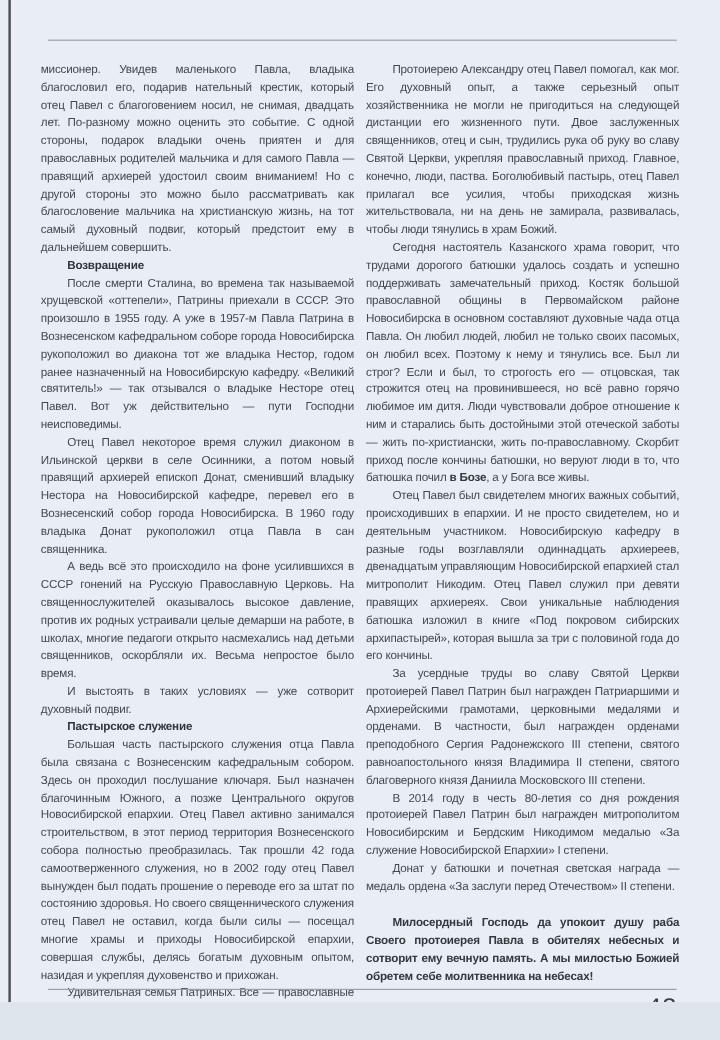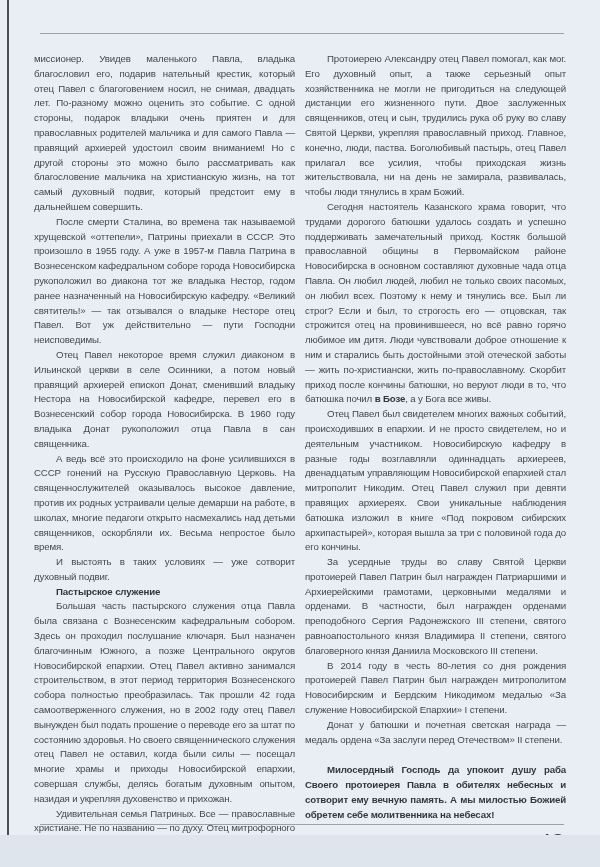--- a/index.html
+++ b/index.html
@@ -66,20 +66,21 @@
 </head>
 <body>
 
 <div class="page">
   <div class="edge-line"></div>
   <div class="rule top"></div>
 
   <div class="content">
     <div class="col">
         <p class="para text no-indent">миссионер. Увидев маленького Павла, владыка благословил его, подарив нательный крестик, который отец Павел с благоговением носил, не снимая, двадцать лет. По-разному можно оценить это событие. С одной стороны, подарок владыки очень приятен и для православных родителей мальчика и для самого Павла — правящий архиерей удостоил своим вниманием! Но с другой стороны это можно было рассматривать как благословение мальчика на христианскую жизнь, на тот самый духовный подвиг, который предстоит ему в дальнейшем совершить.</p>
+        <p class="para heading">Возвращение</p>
         <p class="para text">После смерти Сталина, во времена так называемой хрущевской «оттепели», Патрины приехали в СССР. Это произошло в 1955 году. А уже в 1957-м Павла Патрина в Вознесенском кафедральном соборе города Новосибирска рукоположил во диакона тот же владыка Нестор, годом ранее назначенный на Новосибирскую кафедру. «Великий святитель!» — так отзывался о владыке Несторе отец Павел. Вот уж действительно — пути Господни неисповедимы.</p>
         <p class="para text">Отец Павел некоторое время служил диаконом в Ильинской церкви в селе Осинники, а потом новый правящий архиерей епископ Донат, сменивший владыку Нестора на Новосибирской кафедре, перевел его в Вознесенский собор города Новосибирска. В 1960 году владыка Донат рукоположил отца Павла в сан священника.</p>
         <p class="para text">А ведь всё это происходило на фоне усилившихся в СССР гонений на Русскую Православную Церковь. На священнослужителей оказывалось высокое давление, против их родных устраивали целые демарши на работе, в школах, многие педагоги открыто насмехались над детьми священников, оскорбляли их. Весьма непростое было время.</p>
         <p class="para text">И выстоять в таких условиях — уже сотворит духовный подвиг.</p>
         <p class="para heading">Пастырское служение</p>
         <p class="para text">Большая часть пастырского служения отца Павла была связана с Вознесенским кафедральным собором. Здесь он проходил послушание ключаря. Был назначен благочинным Южного, а позже Центрального округов Новосибирской епархии. Отец Павел активно занимался строительством, в этот период территория Вознесенского собора полностью преобразилась. Так прошли 42 года самоотверженного служения, но в 2002 году отец Павел вынужден был подать прошение о переводе его за штат по состоянию здоровья. Но своего священнического служения отец Павел не оставил, когда были силы — посещал многие храмы и приходы Новосибирской епархии, совершая службы, делясь богатым духовным опытом, назидая и укрепляя духовенство и прихожан.</p>
         <p class="para text">Удивительная семья Патриных. Все — православные христиане. Не по названию — по духу. Отец митрофорного протоиерея Павла Патрина — иерей. Его младший брат протоиерей Владимир, является клириком Тульской епархии. Старший его сын отец Георгий — секретарь Новосибирского епархиального управления, митрофорный протоиерей. Младший его сын отец Александр — настоятель храма в честь иконы Казанской Божией Матери в Первомайском районе города, протоиерей.</p>
       </div>
     <div class="col">
         <p class="para text">Протоиерею Александру отец Павел помогал, как мог. Его духовный опыт, а также серьезный опыт хозяйственника не могли не пригодиться на следующей дистанции его жизненного пути. Двое заслуженных священников, отец и сын, трудились рука об руку во славу Святой Церкви, укрепляя православный приход. Главное, конечно, люди, паства. Боголюбивый пастырь, отец Павел прилагал все усилия, чтобы приходская жизнь жительствовала, ни на день не замирала, развивалась, чтобы люди тянулись в храм Божий.</p>

